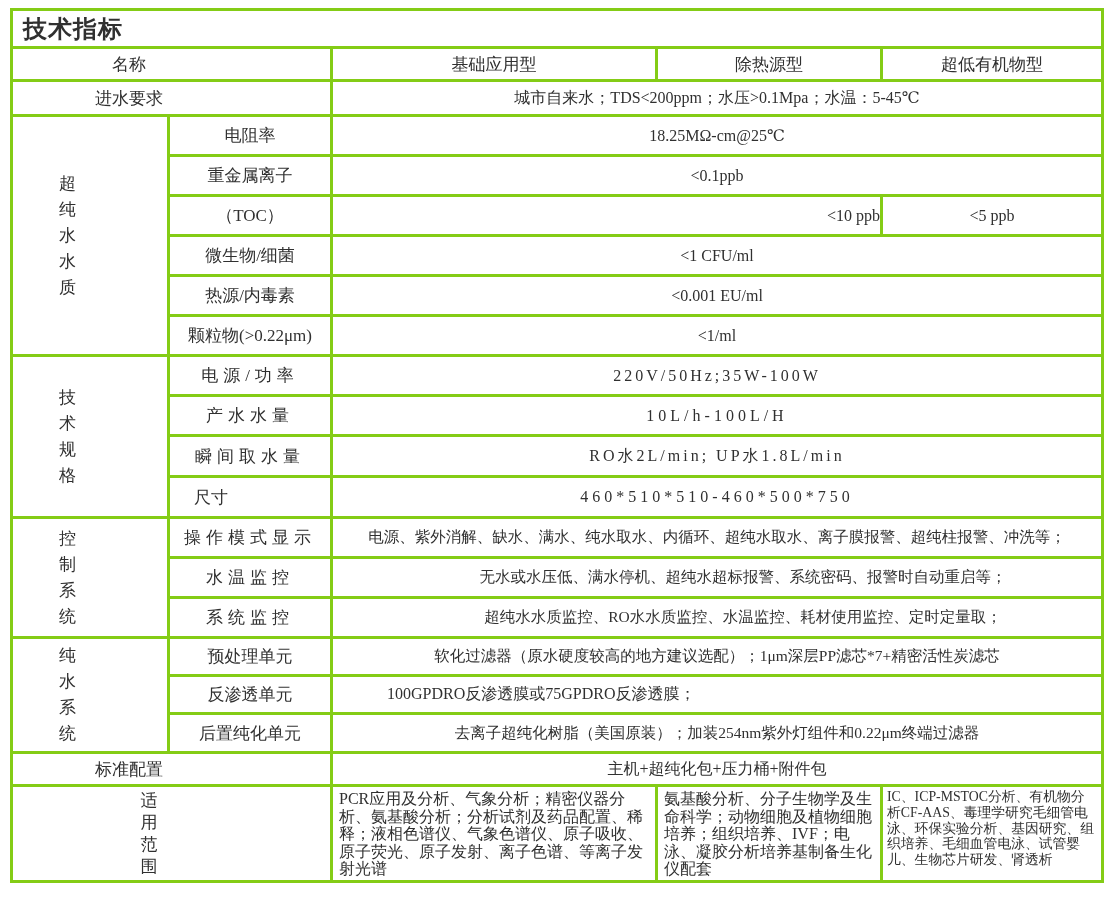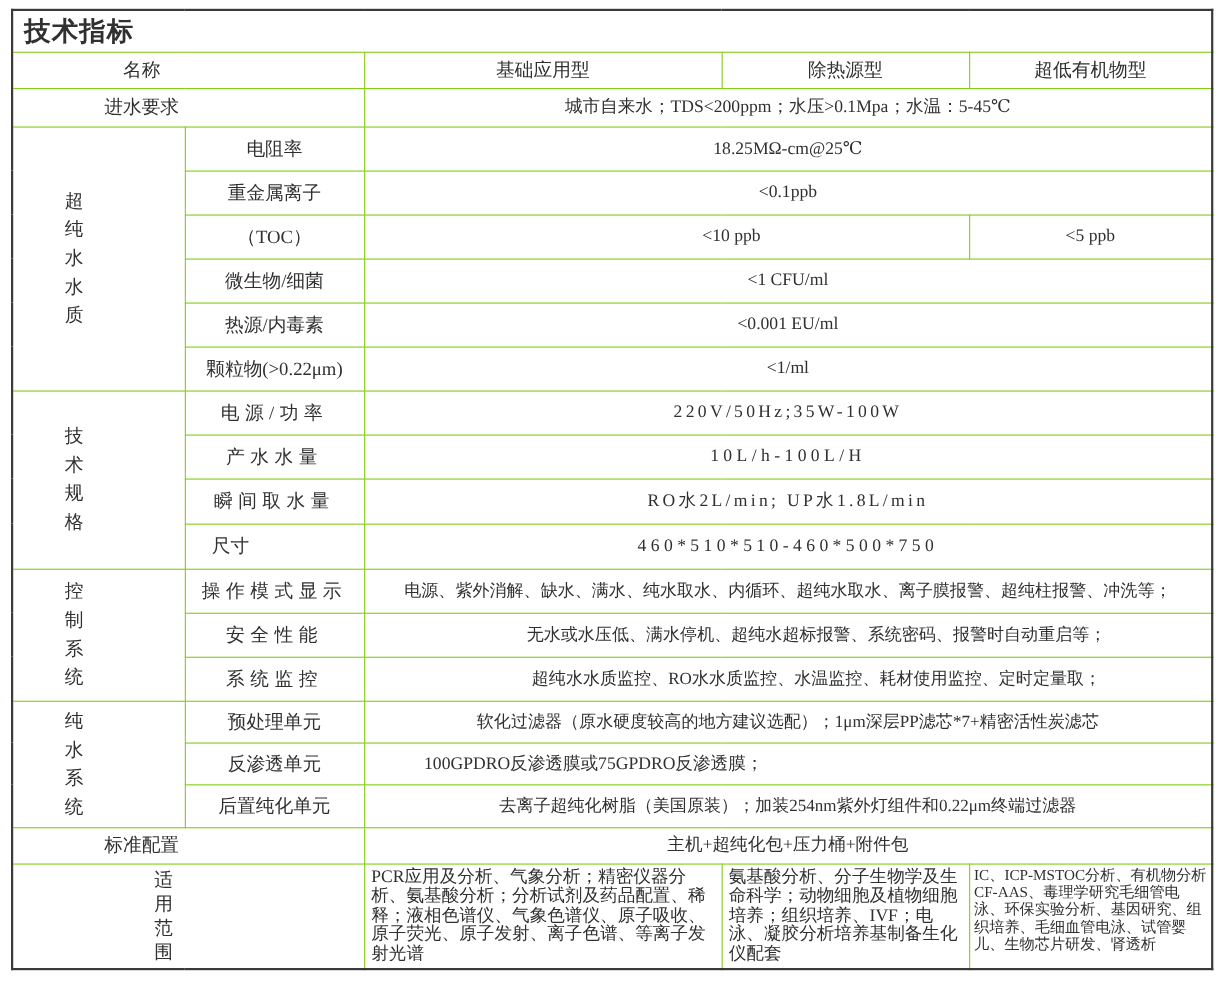--- a/index.html
+++ b/index.html
@@ -6,21 +6,21 @@
   body {
     width:1114px; height:901px; background:#ffffff; position:relative;
     font-family:"Liberation Serif","DejaVu Serif",serif; color:#303030;
   }
   table.spec {
     position:absolute; left:10px; top:8px;
     border-collapse:collapse; table-layout:fixed;
     border:2px solid #3a3a3a;
   }
   td {
-    border:1px solid #84cc16;
+    border:3px solid #84cc16;
     text-align:center; vertical-align:middle;
     font-size:17px; padding:0; overflow:hidden;
     word-break:break-all;
     margin-left:12px;
   }
   
   col.cA{width:157px;} col.cB{width:163px;} col.cC{width:325px;} col.cD{width:225px;} col.cE{width:221px;}
   
   tr.rt{height:38px;} tr.r2{height:33px;} tr.r3{height:35px;}
   tr.r40{height:40px;} tr.r41{height:41px;} tr.r38{height:38px;} tr.r39{height:39px;}
@@ -33,21 +33,21 @@
   .vcell { padding-right:45px; }             
   .vchar { display:block; line-height:26px; }
   .vcell-app .vchar { line-height:22px; }
   .ls  { letter-spacing:5px; }               
   .lsv { letter-spacing:3px; font-size:16px;}
   .lsv4{ letter-spacing:4px; font-size:16px;}
   .val { font-size:16px; }
   .left-pad   { text-align:left; padding-left:24px; }
   .left-val   { text-align:left; padding-left:54px; font-size:16px; }
   .left-val2  { text-align:center; padding-left:52px; font-size:15.5px; }
-  .shift-r    { padding-left:118px; }        
+  .shift-r    { padding-left:118px;text-align:right; }        
   .modes { font-size:15.5px; }
   .app-cell {
     vertical-align:top; text-align:left;
     padding:3px 5px 0 6px; font-size:16px; line-height:17.6px;
   }
   .app-cell-sm { font-size:13.8px; line-height:15.8px; padding:2px 3px 0 4px; }
 </style>
 </head>
 <body>
 
@@ -127,21 +127,21 @@
   </tr>
 
   <tr class="r40">
     <td rowspan="3" class="vcell">
       <span><span class="vchar">控</span><span class="vchar">制</span><span class="vchar">系</span><span class="vchar">统</span></span>
     </td>
     <td class="ls">操作模式显示</td>
     <td colspan="3" class="modes">电源、紫外消解、缺水、满水、纯水取水、内循环、超纯水取水、离子膜报警、超纯柱报警、冲洗等；</td>
   </tr>
   <tr class="r40">
-    <td class="ls">安全性能</td>
+    <td class="ls">水温监控</td>
     <td colspan="3" class="left-val2">无水或水压低、满水停机、超纯水超标报警、系统密码、报警时自动重启等；</td>
   </tr>
   <tr class="r40">
     <td class="ls">系统监控</td>
     <td colspan="3" class="left-val2">超纯水水质监控、RO水水质监控、水温监控、耗材使用监控、定时定量取；</td>
   </tr>
 
   <tr class="r38">
     <td rowspan="3" class="vcell">
       <span><span class="vchar">纯</span><span class="vchar">水</span><span class="vchar">系</span><span class="vchar">统</span></span>

